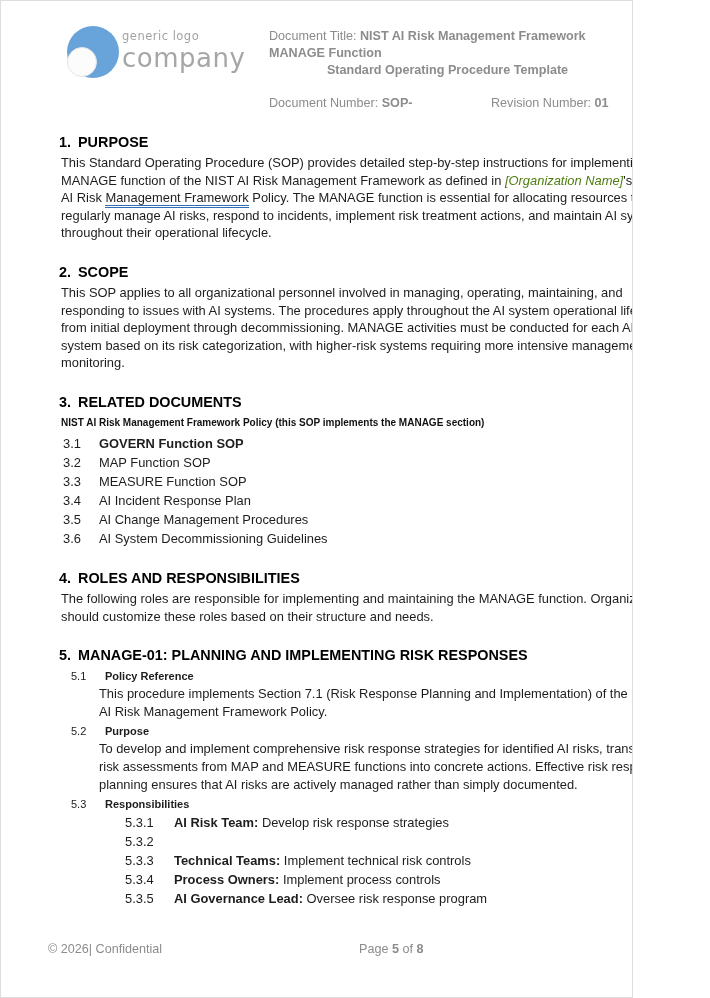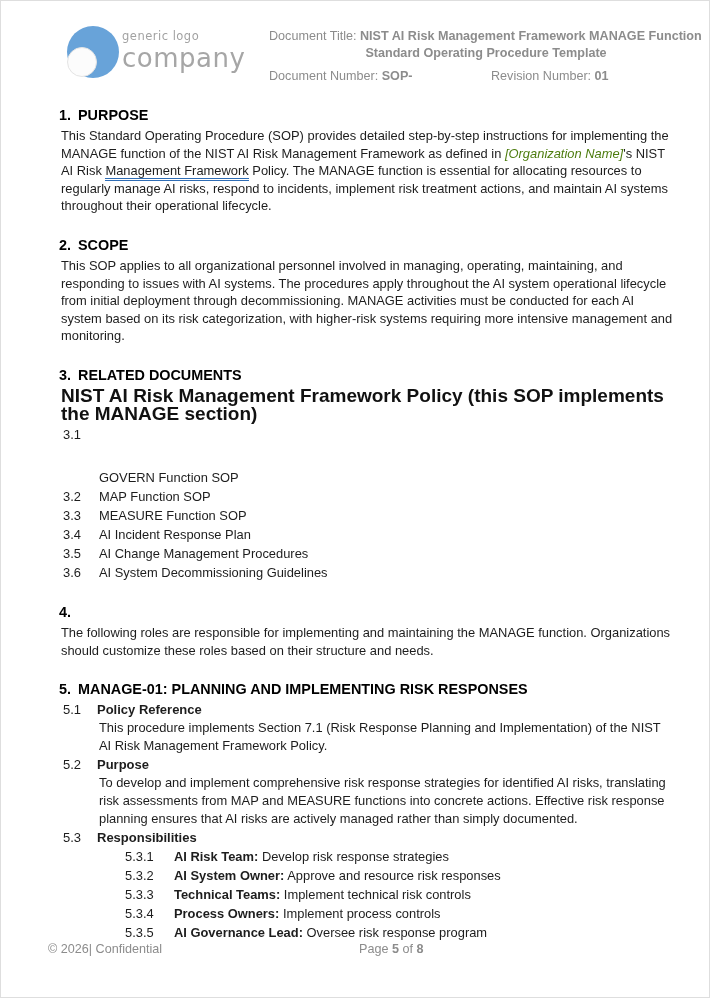--- a/index.html
+++ b/index.html
@@ -1,45 +1,45 @@
 <!DOCTYPE html>
 <html><head>
 <meta charset="utf-8">
 <style>
   html,body { margin:0; padding:0; background:#ffffff; }
   .page {
-    position:relative; width:710px; height:998px; box-sizing:border-box;
+    position:relative; width:633px; height:998px; box-sizing:border-box;
     background:#ffffff; border:1px solid #dedede;
     font-family:"Liberation Sans", sans-serif; color:#1d1d1d; overflow:hidden;
   }
   
   .header { display:flex; padding:24px 6px 0 64px; }
   .logo { width:204px; flex:none; display:flex; align-items:flex-start; }
   .logo-mark { flex:none; }
   .logo-text { margin-left:1px; margin-top:6px; line-height:1; font-family:"DejaVu Sans", sans-serif; }
   .logo-line1 { font-size:11.5px; color:#a2a2a2; letter-spacing:0.5px; }
   .logo-line2 { font-size:26px; color:#a6a6a6; letter-spacing:0.5px; margin-top:2px; }
   .header-text { flex:1; color:#8c8c8c; font-size:12.6px; line-height:17px; padding-top:3px; }
   .title-line  { text-align:left; }
   .title-line2 { text-align:center; font-weight:bold; }
   .header-text b { color:#8c8c8c; }
-  .meta-row { display:flex; margin-top:6px; }
+  .meta-row { display:flex; margin-top:16px; }
   .meta-cell1 { width:222px; flex:none; }
   
   .content { padding:0 40px 0 58px; }
   .sec-h { display:flex; font-size:14.4px; font-weight:bold; color:#000; line-height:18px; margin:21px 0 3px 0; }
   .sec-num { width:19px; flex:none; }
   .body-p { margin:2px 0 0 2px; width:612px; font-size:12.9px; line-height:17.6px; color:#1d1d1d; }
   .org-ref { color:#4d7c0f; font-style:italic; }
   .dbl-underline { border-bottom:3px double #2f6db5; }
-  .intro-line { margin:3px 0 2px 2px; font-weight:bold; font-size:19px; line-height:18px; color:#111; }
+  .intro-line { margin:3px 0 2px 2px; font-weight:bold; font-size:10px; line-height:18px; color:#111; }
   .doc-item { display:flex; font-size:12.9px; line-height:19px; margin-left:4px; }
   .doc-num { width:36px; flex:none; }
-  .bold-item { font-weight:normal;margin-top:43px; }
-  .sub-row { display:flex; font-size:13px; line-height:18.3px; margin-left:4px; }
+  .bold-item { font-weight:bold; }
+  .sub-row { display:flex; font-size:11px; line-height:18.3px; margin-left:12px; }
   .sub-num { width:34px; flex:none; }
   .sub-label { font-weight:bold; }
   .sub-body { margin:0 0 1px 40px; width:572px; font-size:12.9px; line-height:17.8px; }
   .sub3-row { display:flex; font-size:12.9px; line-height:19px; margin-left:66px; }
   .sub3-num { width:49px; flex:none; }
   
   .footer { position:absolute; left:0; top:941px; width:100%; height:24px; color:#8c8c8c; font-size:12.6px; }
   .footer-left { position:absolute; left:47px; top:0; }
   .footer-page { position:absolute; left:358px; top:0; }
   .footer b { color:#8c8c8c; }
@@ -109,20 +109,21 @@
       <span class="doc-num">3.5</span>
       <span>AI Change Management Procedures</span>
     </div>
     <div class="doc-item">
       <span class="doc-num">3.6</span>
       <span>AI System Decommissioning Guidelines</span>
     </div>
 
     <div class="sec-h">
       <span class="sec-num">4.</span>
+      <span>ROLES AND RESPONSIBILITIES</span>
     </div>
     <p class="body-p">The following roles are responsible for implementing and maintaining the MANAGE function. Organizations should customize these roles based on their structure and needs.</p>
 
     <div class="sec-h">
       <span class="sec-num">5.</span>
       <span>MANAGE-01: PLANNING AND IMPLEMENTING RISK RESPONSES</span>
     </div>
 
     <div class="sub-row">
       <span class="sub-num">5.1</span>
@@ -139,21 +140,20 @@
     <div class="sub-row">
       <span class="sub-num">5.3</span>
       <span class="sub-label">Responsibilities</span>
     </div>
     <div class="sub3-row">
       <span class="sub3-num">5.3.1</span>
       <span class="sub3-text"><b>AI Risk Team:</b> <span>Develop risk response strategies</span></span>
     </div>
     <div class="sub3-row">
       <span class="sub3-num">5.3.2</span>
-      <span class="sub3-text"><b>AI System Owner:</b> <span>Approve and resource risk responses</span></span>
     </div>
     <div class="sub3-row">
       <span class="sub3-num">5.3.3</span>
       <span class="sub3-text"><b>Technical Teams:</b> <span>Implement technical risk controls</span></span>
     </div>
     <div class="sub3-row">
       <span class="sub3-num">5.3.4</span>
       <span class="sub3-text"><b>Process Owners:</b> <span>Implement process controls</span></span>
     </div>
     <div class="sub3-row">

